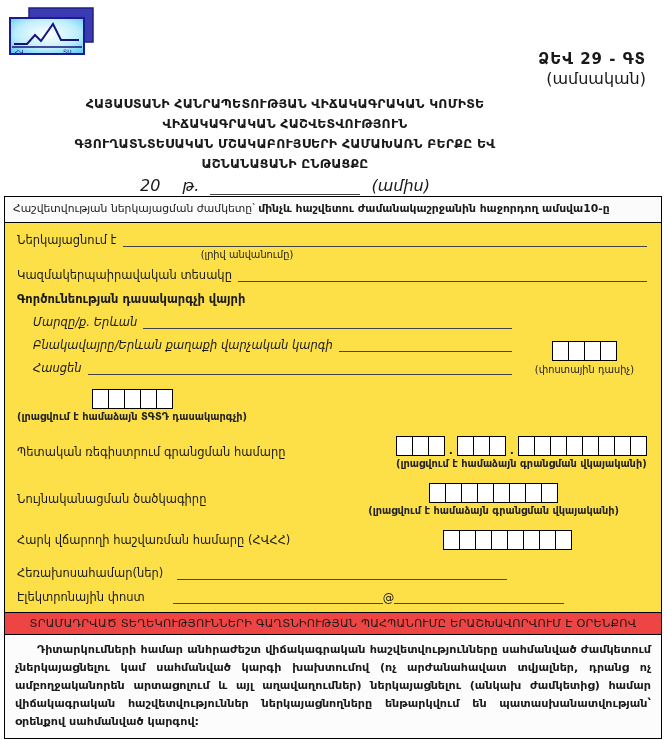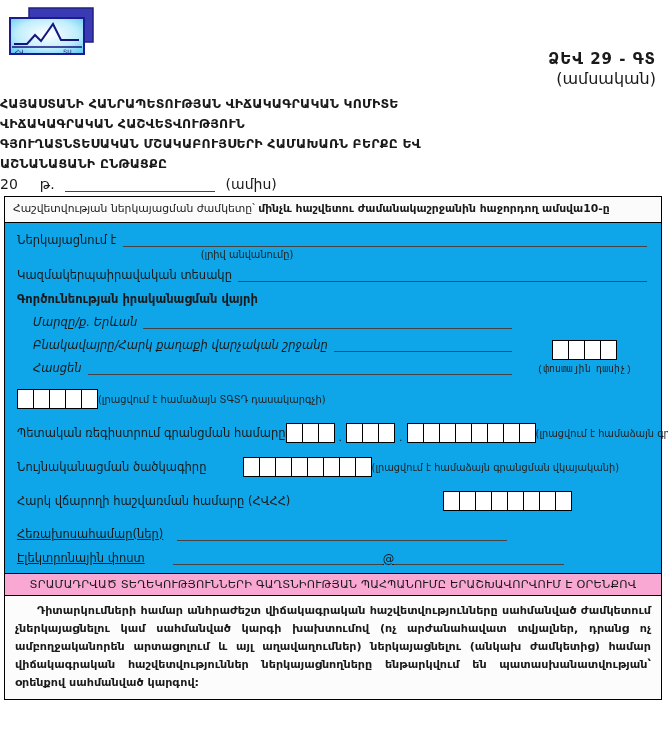--- a/index.html
+++ b/index.html
@@ -3,67 +3,67 @@
 <meta charset="utf-8">
 <style>
   html,body{margin:0;padding:0;background:#fff;}
   body{
     width:668px;height:740px;position:relative;overflow:hidden;
     font-family:"DejaVu Sans",sans-serif;color:#1a1a1a;
     -webkit-font-smoothing:antialiased;
   }
   
   .logo{position:absolute;left:8px;top:6px;width:92px;height:60px;}
-  .formcode{position:absolute;right:12px;top:50px;text-align:right;}
+  .formcode{position:absolute;right:22px;top:50px;text-align:right;}
   .formcode .code{font-weight:bold;font-size:15px;letter-spacing:1px;}
   .formcode .period{font-size:16px;margin-top:1px;}
-  .titles{position:absolute;left:0;top:96px;width:570px;}
+  .titles{position:absolute;left:0;top:96px;width:570px;text-align:center;}
   .titles .t{font-weight:bold;font-size:12.5px;margin:0 0 5px 0;letter-spacing:.2px;}
-  .dateline{font-size:14px;}
+  .dateline{font-size:16px;font-style:italic;}
   .dateline .blank{display:inline-block;width:150px;border-bottom:1px solid #444;height:12px;vertical-align:bottom;margin:0 6px;}
   .dateline .yeargap{display:inline-block;width:22px;}
   
   .sheet{position:absolute;left:4px;top:196px;width:658px;}
   .bx{border:1px solid #000;background:#fbfbfb;box-sizing:border-box;}
   .bx + .bx{margin-top:-1px;}
   .rowA{font-size:10.8px;padding:4px 8px 5px 8px;line-height:1.45;}
   .rowA + .rowA{border-top:1px solid #fca5a5;}
-  .mainbox{background:#0ea5e9;padding:10px 14px 8px 12px;}
+  .mainbox{background:#fde047;padding:10px 14px 8px 12px;}
   .fl{display:flex;align-items:flex-end;}
   .lbl{font-size:11.5px;white-space:nowrap;}
   .lbl.b{font-weight:bold;}
   .lbl.i{font-style:italic;}
   .uline{flex:1;border-bottom:1px solid #444;height:13px;margin-left:6px;}
   .uline.fix{flex:none;}
   .hint{font-size:9.8px;color:#222;}
   
   .cellgrid{display:inline-flex;vertical-align:bottom;}
   .cell{width:17px;height:20px;border:1px solid #000;margin-left:-1px;background:#fff;box-sizing:border-box;}
   .cell:first-child{margin-left:0;}
   .dotsep{font-size:11px;align-self:flex-end;padding:0 4px;line-height:10px;}
   
   .loc{display:flex;margin-left:16px;}
   .loc-left{flex:1;}
   .loc-left .fl{margin-top:9px;}
   .loc-right{width:125px;display:flex;flex-direction:column;align-items:center;justify-content:flex-end;padding-left:10px;}
   .addr-hint{margin-left:150px;width:240px;text-align:center;margin-top:2px;}
-  .loc-right .hint{margin-top:3px;white-space:nowrap;font-family:Liberation Mono, monospace;}
+  .loc-right .hint{margin-top:3px;white-space:nowrap;}
   
   .coderow{display:flex;margin-top:14px;}
   .coderow .lbl{align-self:center;flex:1;}
-  .rblock{display:flex;flex-direction:row;align-items:center;}
+  .rblock{display:flex;flex-direction:column;align-items:center;font-weight:bold;}
   .rblock .hint{margin-top:2px;white-space:nowrap;}
   .gridline{display:flex;align-items:flex-end;}
-  .simplerow{margin-top:10px;text-decoration:underline;}
+  .simplerow{margin-top:10px;}
   .phone-ul{flex:none;width:330px;}
   .email-ul1{flex:none;width:210px;margin-left:28px;}
   .email-ul2{flex:none;width:170px;margin-left:0;}
   .at{font-size:11.5px;line-height:11px;}
   
-  .bar{text-align:center;font-size:11.3px;padding:4px 4px;letter-spacing:.2px;background:#f9a8d4;}
+  .bar{text-align:center;font-size:11.3px;padding:4px 4px;letter-spacing:.2px;background:#ef4444;}
   
   .note{font-size:11.2px;font-weight:bold;text-align:justify;padding:6px 10px 7px 10px;line-height:1.62;text-indent:22px;background:#fcfcfc;}
 </style>
 </head>
 <body>
 
 <div class="logo">
   <svg width="92" height="60" viewBox="0 0 92 60">
     <defs>
       <radialGradient id="lg" cx="50%" cy="45%" r="75%">
@@ -112,30 +112,30 @@
       <span class="lbl">Ներկայացնում է</span>
       <span class="uline"></span>
     </div>
     <div class="hint addr-hint" style="margin-left:110px;width:240px">(լրիվ անվանումը)</div>
 
     <div class="fl" style="margin-top:8px">
       <span class="lbl">Կազմակերպաիրավական տեսակը</span>
       <span class="uline"></span>
     </div>
 
-    <div class="lbl b" style="margin-top:10px">Գործունեության իրականացման վայրի</div>
+    <div class="lbl b" style="margin-top:10px">Գործունեության դասակարգչի վայրի</div>
 
     <div class="loc">
       <div class="loc-left">
         <div class="fl">
           <span class="lbl i">Մարզը/ք. Երևան</span>
           <span class="uline"></span>
         </div>
         <div class="fl">
-          <span class="lbl i">Բնակավայրը/Հարկ քաղաքի վարչական շրջանը</span>
+          <span class="lbl i">Բնակավայրը/Երևան քաղաքի վարչական կարգի</span>
           <span class="uline"></span>
         </div>
         <div class="fl">
           <span class="lbl i">Հասցեն</span>
           <span class="uline"></span>
         </div>
       </div>
       <div class="loc-right">
         <span class="cellgrid">
             <span class="cell"></span>

